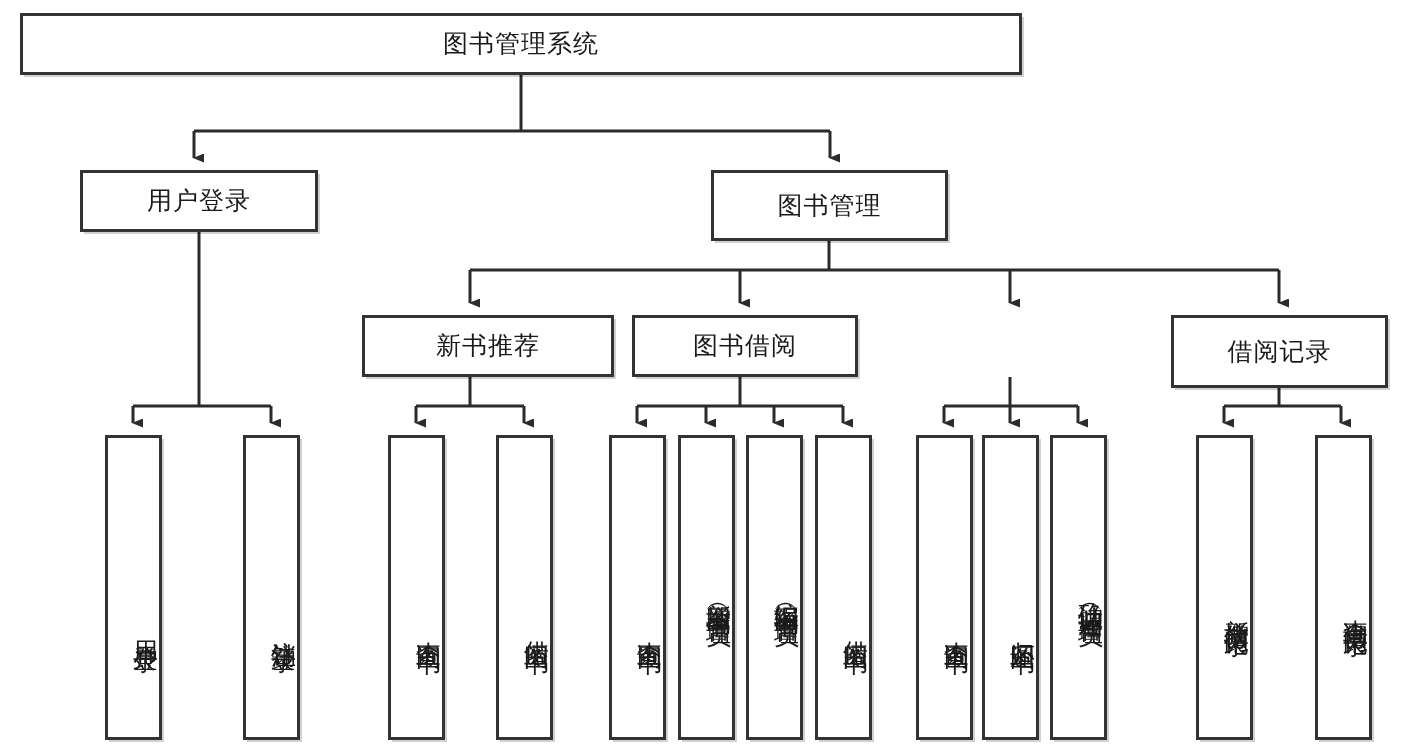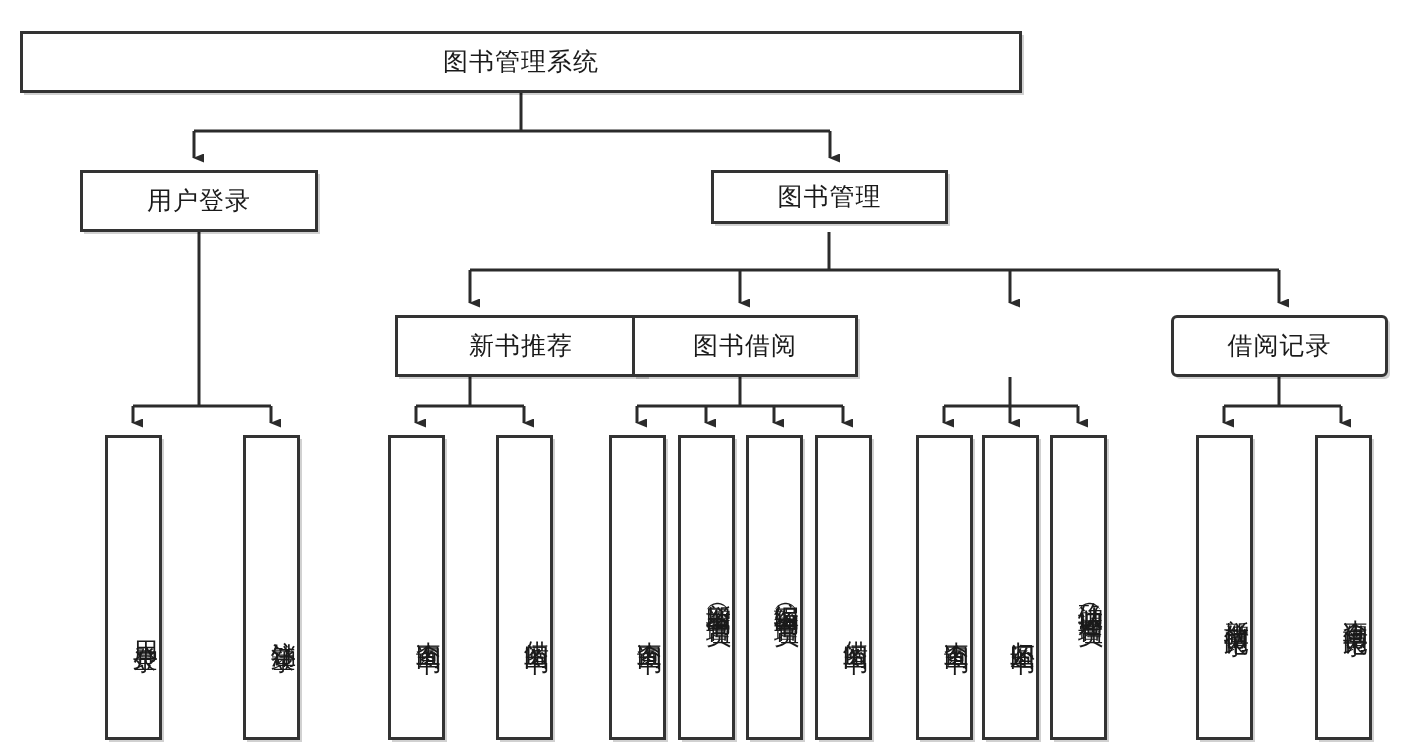--- a/index.html
+++ b/index.html
@@ -123,42 +123,42 @@
       <path d="M1010,406 L1010,423" marker-end="url(#arrowhead)"></path>
       <path d="M1078,406 L1078,423" marker-end="url(#arrowhead)"></path>
 
       <path d="M1279,377 L1279,406"></path>
       <path d="M1224,406 L1341,406"></path>
       <path d="M1224,406 L1224,423" marker-end="url(#arrowhead)"></path>
       <path d="M1341,406 L1341,423" marker-end="url(#arrowhead)"></path>
     </g>
   </svg>
 
-  <div class="node horiz" style="left:20px; top:31px; width:1002px; height:62px;">
+  <div class="node horiz" style="left:20px; top:13px; width:1002px; height:62px;">
     <span class="node-label">图书管理系统</span>
   </div>
 
   <div class="node horiz" style="left:80px; top:170px; width:238px; height:62px;">
     <span class="node-label">用户登录</span>
   </div>
 
-  <div class="node horiz" style="left:711px; top:170px; width:237px; height:54px;">
+  <div class="node horiz" style="left:711px; top:170px; width:237px; height:71px;">
     <span class="node-label">图书管理</span>
   </div>
 
-  <div class="node horiz" style="left:362px; top:315px; width:252px; height:62px;margin-left:33px;">
+  <div class="node horiz" style="left:362px; top:315px; width:252px; height:62px;">
     <span class="node-label">新书推荐</span>
   </div>
 
   <div class="node horiz" style="left:632px; top:315px; width:226px; height:62px;">
     <span class="node-label">图书借阅</span>
   </div>
 
 
-  <div class="node horiz" style="left:1171px; top:315px; width:217px; height:62px;border-radius:6px;">
+  <div class="node horiz" style="left:1171px; top:315px; width:217px; height:73px;">
     <span class="node-label">借阅记录</span>
   </div>
 
   <div class="node vert" style="left:105px; top:435px; width:57px; height:305px;">
     <span class="node-label">用户登录</span>
   </div>
 
   <div class="node vert" style="left:243px; top:435px; width:57px; height:305px;">
     <span class="node-label">注销登录</span>
   </div>

